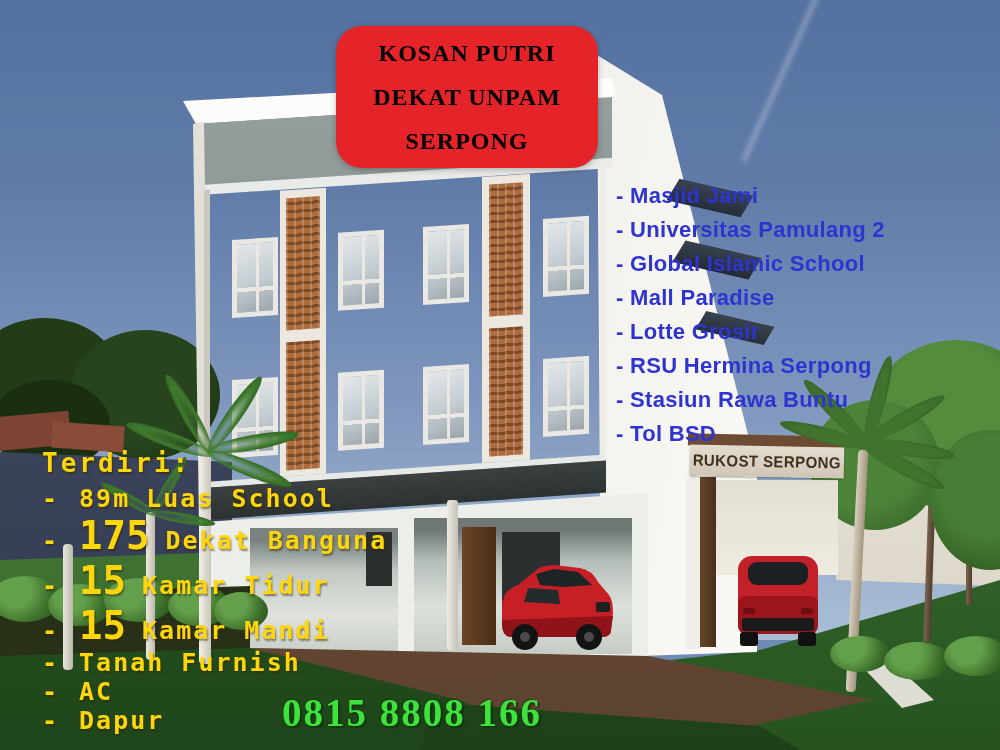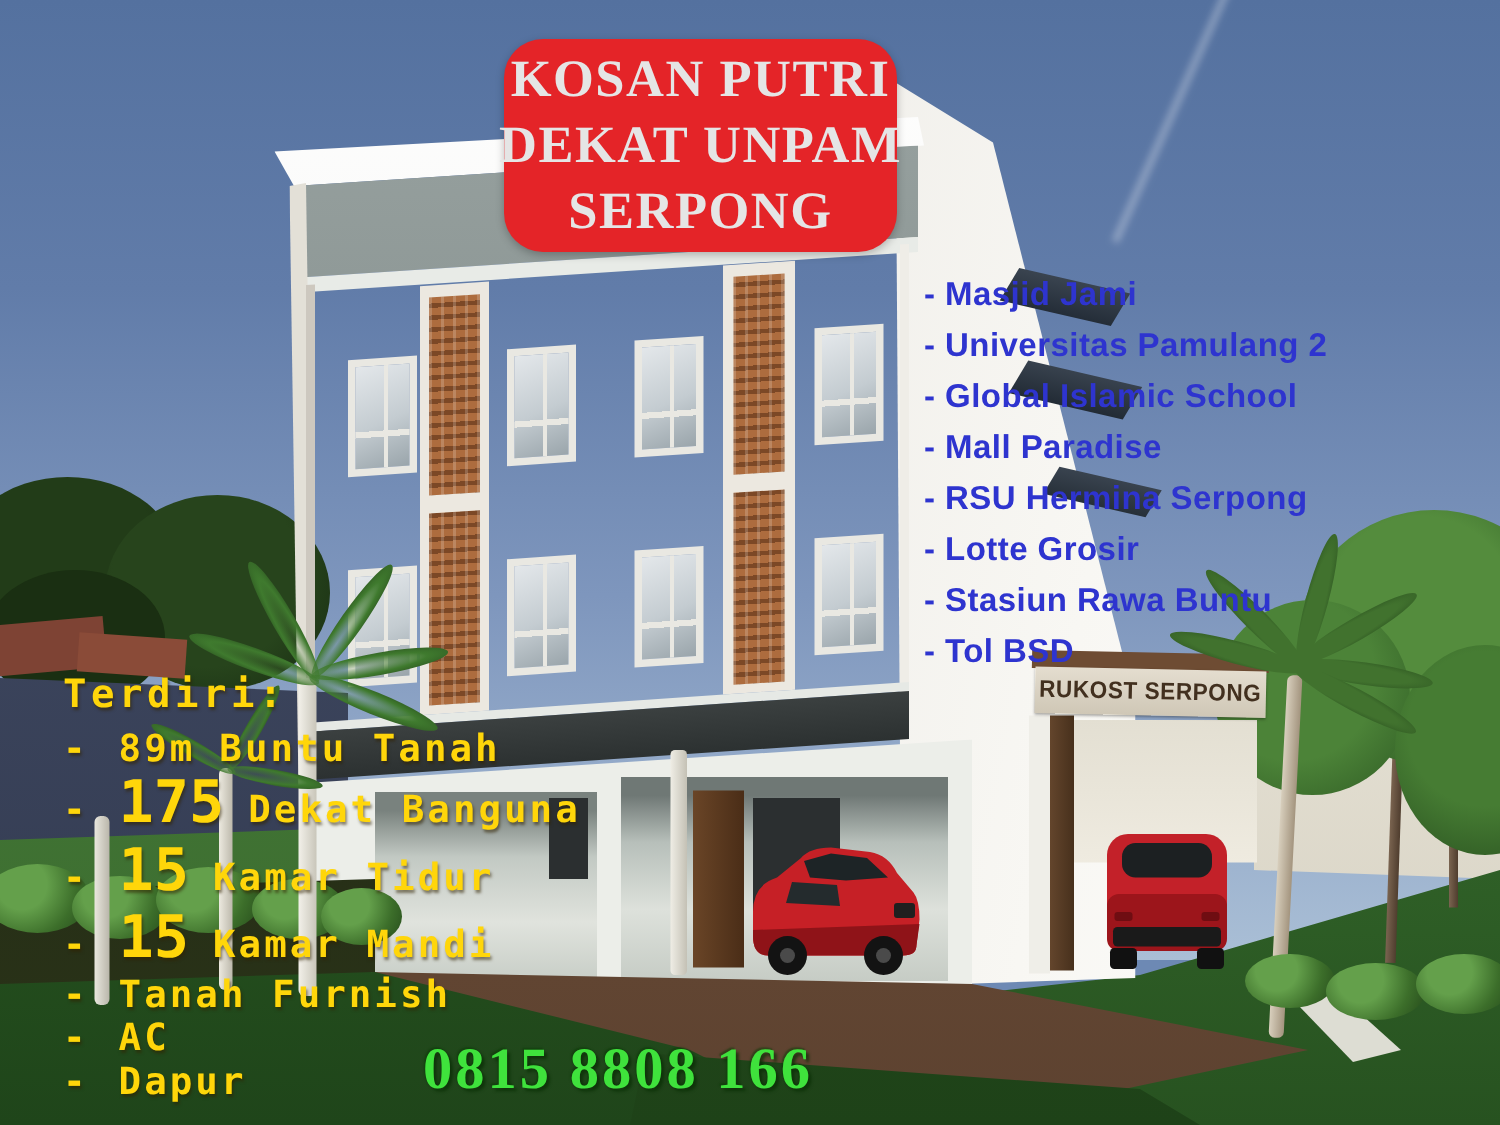--- a/index.html
+++ b/index.html
@@ -25,22 +25,22 @@
   .frond{width:92px;height:15px;border-radius:50%;
          background:radial-gradient(ellipse at 30% 50%,#41722e 0 55%,#2c5420 100%);
          transform-origin:6% 50%;}
   .frond.pale{background:radial-gradient(ellipse at 30% 50%,#55874031 0,#3f7a2e 55%,#294e1e 100%);}
   .shrub{border-radius:50%;background:radial-gradient(circle at 35% 30%,#64a04b 0 30%,#3c6e2a 65%,#24481a 100%);}
   .trunkline{background:linear-gradient(90deg,#7a6450,#4f3d2e);}
   
   #banner{left:336px;top:26px;width:262px;height:142px;background:#e42428;border-radius:26px;
           box-shadow:0 2px 6px rgba(0,0,0,.25);display:flex;flex-direction:column;
           justify-content:center;align-items:center;z-index:40;}
-  #banner div{font-family:"Liberation Serif",serif;font-weight:bold;color:#e5e5e5;
-              font-size:35px;line-height:44px;letter-spacing:1px;white-space:nowrap;}
+  #banner div{font-family:"Liberation Serif",serif;font-weight:bold;color:#000000;
+              font-size:24px;line-height:44px;letter-spacing:1px;white-space:nowrap;}
   #nearby{left:616px;top:183px;z-index:40;color:#2e34cf;font-weight:bold;font-size:22px;}
   #nearby .line{margin-bottom:8px;white-space:nowrap;letter-spacing:.3px;}
   #features{left:42px;top:448px;z-index:40;color:#ffd60a;
             font-family:"DejaVu Sans Mono",monospace;font-weight:bold;
             text-shadow:1px 2px 2px rgba(50,35,0,.55);}
   #features .hd{font-size:26px;letter-spacing:3px;margin-bottom:6px;}
   .featrow{display:flex;align-items:baseline;white-space:nowrap;font-size:25px;letter-spacing:2px;}
   .featrow .dash{margin-right:20px;}
   .featrow .num{margin-right:16px;}
   .featrow .num.big{font-size:39px;letter-spacing:0;}
@@ -198,32 +198,32 @@
     <div>KOSAN PUTRI</div>
     <div>DEKAT UNPAM</div>
     <div>SERPONG</div>
   </div>
 
   <div class="abs" id="nearby">
     <div class="line">- Masjid Jami</div>
     <div class="line">- Universitas Pamulang 2</div>
     <div class="line">- Global Islamic School</div>
     <div class="line">- Mall Paradise</div>
+    <div class="line">- Lotte Grosir</div>
     <div class="line">- RSU Hermina Serpong</div>
-    <div class="line">- Lotte Grosir</div>
     <div class="line">- Stasiun Rawa Buntu</div>
     <div class="line">- Tol BSD</div>
   </div>
 
   <div class="abs" id="features">
     <div class="hd">Terdiri:</div>
     <div class="featrow">
       <span class="dash">-</span>
       <span class="num">89m</span>
-      <span class="txt">Buntu Tanah</span>
+      <span class="txt">Luas School</span>
     </div>
     <div class="featrow">
       <span class="dash">-</span>
       <span class="num big">175</span>
       <span class="txt">Dekat Banguna</span>
     </div>
     <div class="featrow">
       <span class="dash">-</span>
       <span class="num big">15</span>
       <span class="txt">Kamar Tidur</span>

